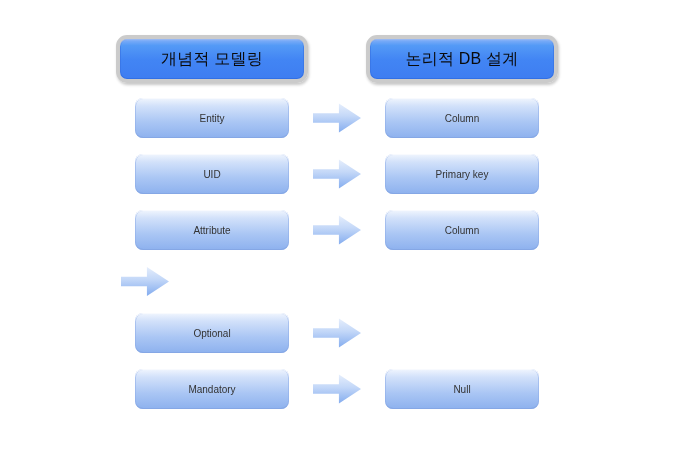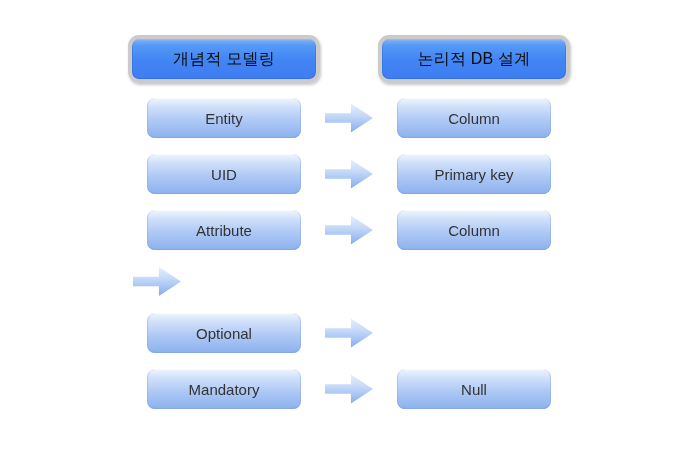--- a/index.html
+++ b/index.html
@@ -11,21 +11,21 @@
     position: relative;
     width: 700px;
     height: 450px;
     background: #ffffff;
     overflow: hidden;
     font-family: "Liberation Sans", sans-serif;
   }
   .grid {
     position: absolute;
     top: 35px;
-    left: 128px;
+    left: 116px;
     display: flex;
     flex-direction: column;
   }
   .hrow {
     display: flex;
     align-items: center;
     margin-bottom: 16px;
   }
   .hrow.header-row {
     margin-bottom: 15px;
@@ -71,21 +71,21 @@
     border-radius: 8px;
     background: linear-gradient(180deg, #f1f6fe 0%, #d2e1fa 20%, #aac6f4 60%, #8db1ee 100%);
     box-shadow: inset 0 1px 0 rgba(255,255,255,0.9),
                 inset 0 0 0 1px rgba(140,172,232,0.55),
                 inset 0 -1px 0 rgba(95,135,205,0.35);
     display: flex;
     align-items: center;
     justify-content: center;
   }
   .row-label {
-    font-size: 15px;
+    font-size: 10px;
     color: #333333;
   }
   .arrow {
     width: 48px;
     height: 31px;
     background: linear-gradient(180deg, #e7effc 0%, #c4d8f8 42%, #7fa9ee 100%);
     clip-path: polygon(0 35%, 54% 35%, 54% 3%, 100% 50%, 54% 97%, 54% 65%, 0 65%);
   }
 </style>
 </head>

